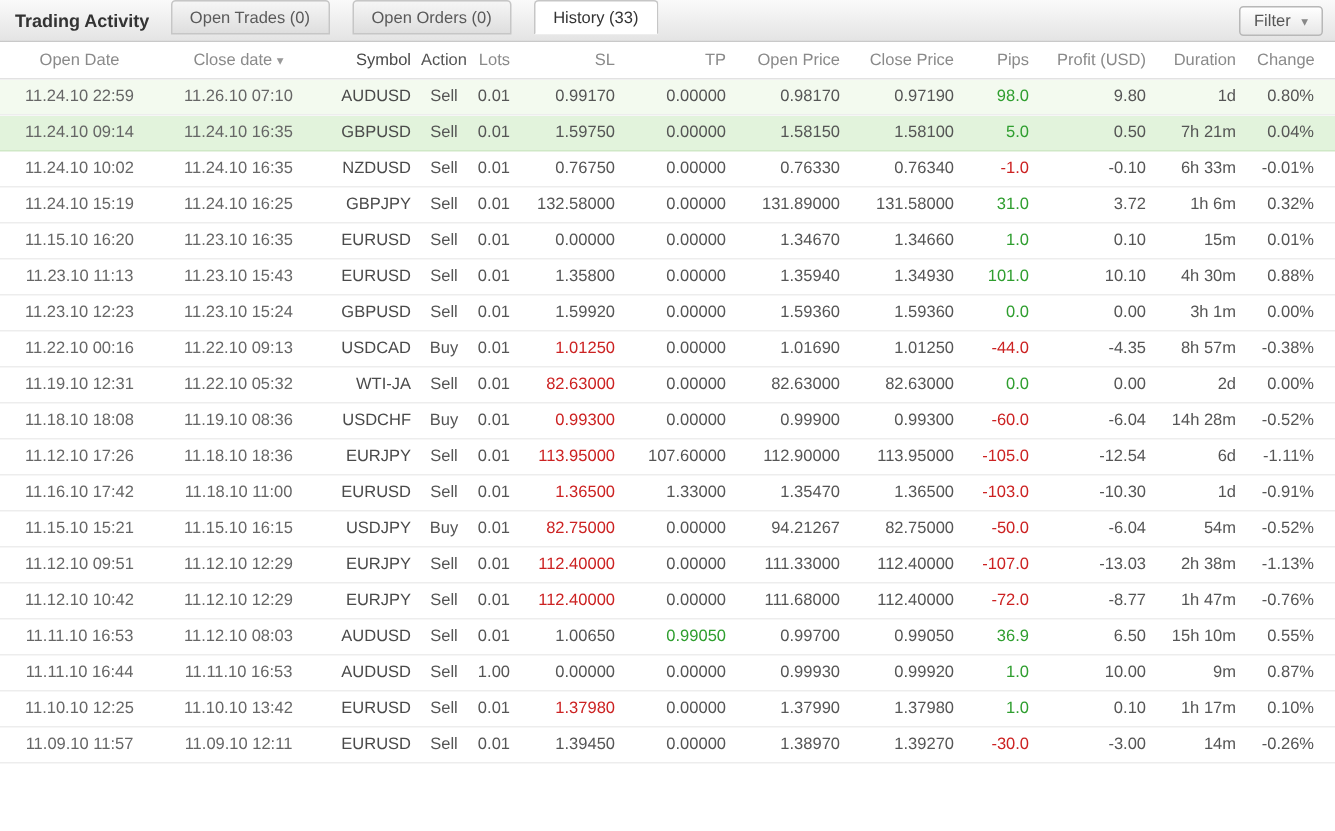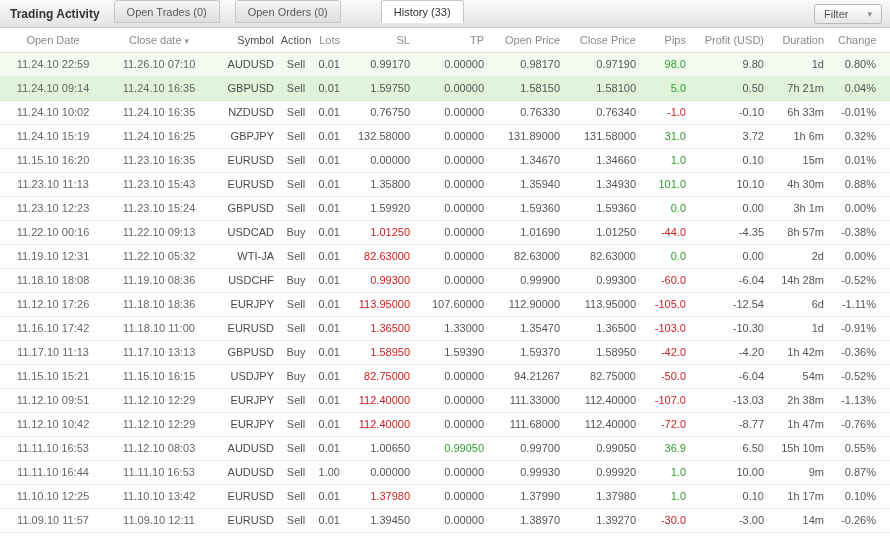--- a/index.html
+++ b/index.html
@@ -25,29 +25,29 @@
   .tabs { display:flex; align-items:flex-start; height:100%;gap:12px; }
   .tab {
     margin:0 3px -1px 0;
     border:1px solid #c6c6c6; border-radius:3px 3px 0 0;
     padding:5px 12px 4px 12px;
     font-size:11px; color:#5a5a5a;
     background:linear-gradient(#f6f6f6,#dedede);
     cursor:pointer; white-space:nowrap;
   }
   .tab.active {
-    background:#fff; border-bottom-color:#fff; color:#333;margin-left:25px;
+    background:#fff; border-bottom-color:#fff; color:#333;
   }
   .filter-btn {
     position:absolute; right:8px; top:4px; height:20px;
     padding:0 9px; font-size:11px; color:#555;
     font-family:"Liberation Sans", sans-serif;
     background:linear-gradient(#ffffff,#e7e7e7);
     border:1px solid #b8b8b8; border-radius:3px;
-    display:flex; align-items:center; gap:19px; cursor:pointer;
+    display:flex; align-items:center; gap:7px; cursor:pointer;
   }
   .filter-btn .caret { font-size:9px; color:#888; line-height:1; }
 
   
   table {
     width:890px; border-collapse:collapse; table-layout:fixed;
     font-size:11px;
   }
   thead th {
     height:24px; font-weight:normal; color:#8a8a8a;
@@ -300,35 +300,20 @@
           <td class="c-num neg">1.36500</td>
           <td class="c-num">1.33000</td>
           <td class="c-num">1.35470</td>
           <td class="c-num">1.36500</td>
           <td class="c-num neg">-103.0</td>
           <td class="c-num">-10.30</td>
           <td class="c-num">1d</td>
           <td class="c-num">-0.91%</td>
         </tr>
         <tr>
-          <td class="c-date">11.17.10 11:13</td>
-          <td class="c-date">11.17.10 13:13</td>
-          <td class="c-sym">GBPUSD</td>
-          <td class="c-act">Buy</td>
-          <td class="c-num">0.01</td>
-          <td class="c-num neg">1.58950</td>
-          <td class="c-num">1.59390</td>
-          <td class="c-num">1.59370</td>
-          <td class="c-num">1.58950</td>
-          <td class="c-num neg">-42.0</td>
-          <td class="c-num">-4.20</td>
-          <td class="c-num">1h 42m</td>
-          <td class="c-num">-0.36%</td>
-        </tr>
-        <tr>
           <td class="c-date">11.15.10 15:21</td>
           <td class="c-date">11.15.10 16:15</td>
           <td class="c-sym">USDJPY</td>
           <td class="c-act">Buy</td>
           <td class="c-num">0.01</td>
           <td class="c-num neg">82.75000</td>
           <td class="c-num">0.00000</td>
           <td class="c-num">94.21267</td>
           <td class="c-num">82.75000</td>
           <td class="c-num neg">-50.0</td>

